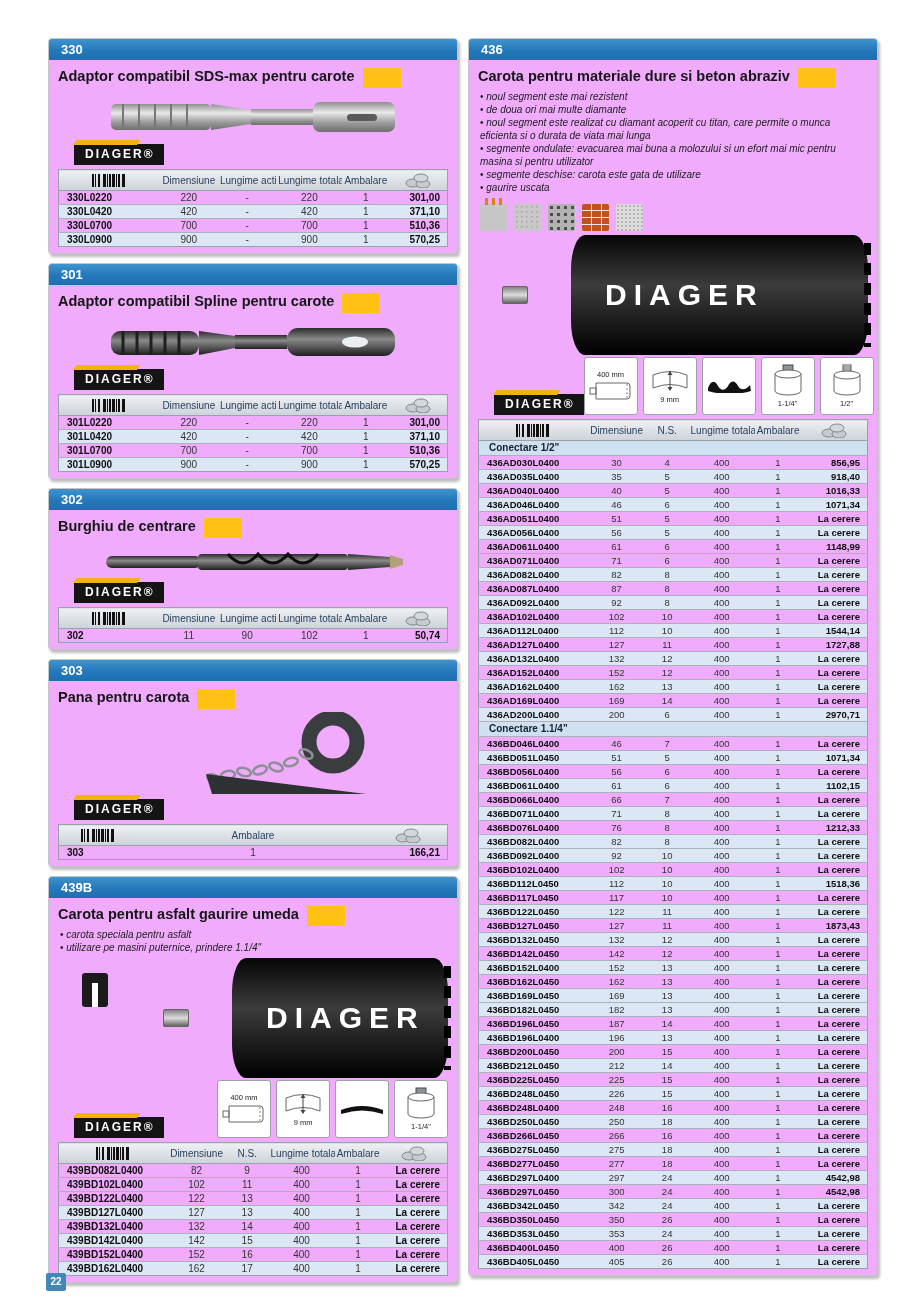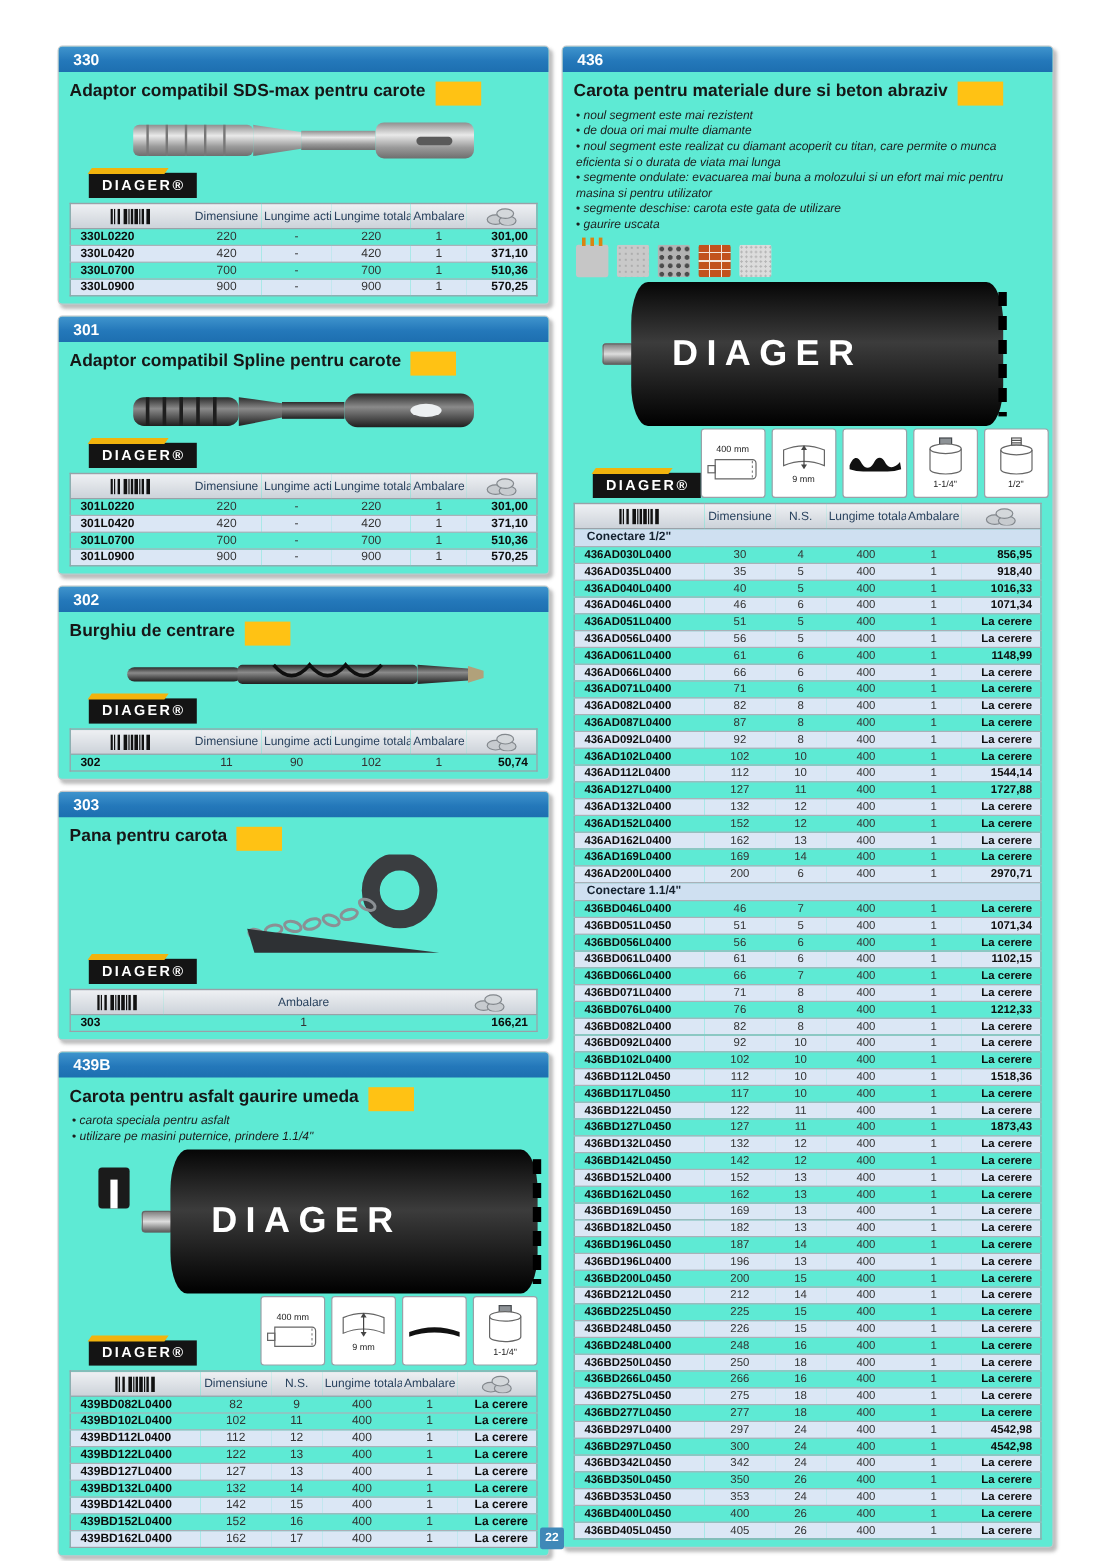--- a/index.html
+++ b/index.html
@@ -1,21 +1,21 @@
 <!DOCTYPE html>
 <html><head>
 <meta charset="utf-8">
 <style>
   html,body{margin:0;padding:0;background:#fff;}
   .page{position:relative;width:920px;height:1301px;background:#fff;
         font-family:"Liberation Sans",sans-serif;color:#111;overflow:hidden;}
   .cols{display:flex;gap:10px;padding:38px 42px 0 48px;align-items:flex-start;}
   .col{width:410px;display:flex;flex-direction:column;gap:9px;}
 
-  .panel{background:#5eead4;border:1px solid #c2c6ca;border-radius:4px;
+  .panel{background:#f0abfc;border:1px solid #c2c6ca;border-radius:4px;
          box-shadow:2px 3px 3px rgba(90,90,90,.4);}
   .bar{height:21px;line-height:21px;padding-left:12px;color:#fff;font-weight:bold;font-size:13px;
        background:linear-gradient(180deg,#3f94cd 0%,#2478ba 55%,#1d6fb0 100%);
        border-radius:3px 3px 0 0;}
   .body{padding:6px 9px 6px 9px;}
   .title-row{display:flex;justify-content:flex-start;align-items:flex-start;margin:2px 0 2px 0;}
   .title-row h2{margin:0;font-size:14.5px;font-weight:bold;color:#161616;}
   .swatch{width:38px;height:20px;background:#ffc214;flex:0 0 auto;margin-left:8px;}
 
   .bullets{margin:1px 0 3px 2px;}
@@ -47,21 +47,21 @@
   .bc-svg{vertical-align:middle;}
 
   
   .img{display:flex;justify-content:center;align-items:center;}
   .img-330,.img-301{height:54px;}
   .img-302{height:42px;}
   .img-303{height:88px;justify-content:flex-end;padding-right:30px;}
   .logo-row{display:flex;justify-content:space-between;align-items:flex-end;margin-top:2px;}
 
   
-  .drum-wrap{display:flex;align-items:center;margin:4px 0 2px 24px;}
+  .drum-wrap{display:flex;align-items:center;margin:4px 0 2px 24px;gap:45px;}
   .drum-conn{width:26px;height:18px;background:linear-gradient(180deg,#777,#ddd,#555);
         border-radius:3px;margin-right:-2px;
         box-shadow:inset 0 0 0 1px #666;}
   .drum{position:relative;height:120px;flex:1;max-width:310px;border-radius:14px/34px;
         background:linear-gradient(180deg,#060606 0%,#3c3c3c 42%,#161616 78%,#000 100%);
         display:flex;align-items:center;}
   .drum-label{color:#fff;font-weight:bold;font-size:30px;letter-spacing:7px;padding-left:34px;}
   .drum-seg{position:absolute;right:-3px;top:8px;bottom:8px;width:7px;
         background:repeating-linear-gradient(180deg,#000 0 12px,transparent 12px 20px);}
   .clip-icon{width:26px;height:34px;background:#1b1b1b;border-radius:3px;position:relative;margin:4px 10px 60px 0;}
@@ -78,21 +78,21 @@
   .mat-brick{background:#c2521d;background-image:
         repeating-linear-gradient(180deg,transparent 0 6px,#f3e6dd 6px 7px),
         repeating-linear-gradient(90deg,transparent 0 9px,#f3e6dd 9px 10px);}
   .mat-granite{background:#dcdcdc;background-image:radial-gradient(#b5b5b5 1px,transparent 1px);background-size:4px 4px;}
 
   
   .spec-row{display:flex;gap:5px;justify-content:flex-end;align-items:flex-end;}
   .spec{width:52px;height:56px;border:1px solid #9aa1a8;border-radius:3px;background:#fff;
         display:flex;flex-direction:column;justify-content:center;align-items:center;gap:1px;position:relative;}
   .spec-label{font-size:7.5px;color:#222;line-height:9px;}
-  .footer{position:absolute;left:0;right:0;bottom:10px;display:flex;justify-content:center;}
+  .footer{position:absolute;left:0;right:0;bottom:10px;display:flex;padding-left:46px;}
   .pageno{background:#3f88b8;color:#fff;font-size:10px;font-weight:bold;min-width:20px;height:18px;
         line-height:18px;text-align:center;border-radius:2px;}
 </style>
 </head>
 <body>
 
 <svg width="0" height="0" style="position:absolute" aria-hidden="true">
   <defs>
     <linearGradient id="metal" x1="0" y1="0" x2="0" y2="1">
       <stop offset="0" stop-color="#8f8f8f"></stop>
@@ -508,28 +508,20 @@
                   <td class="c-price">La cerere</td>
                 </tr>
                 <tr>
                   <td class="c-code">439BD102L0400</td>
                   <td class="c-num">102</td>
                   <td class="c-num">11</td>
                   <td class="c-num">400</td>
                   <td class="c-num">1</td>
                   <td class="c-price">La cerere</td>
                 </tr>
-                <tr class="alt">
-                  <td class="c-code">439BD112L0400</td>
-                  <td class="c-num">112</td>
-                  <td class="c-num">12</td>
-                  <td class="c-num">400</td>
-                  <td class="c-num">1</td>
-                  <td class="c-price">La cerere</td>
-                </tr>
                 <tr>
                   <td class="c-code">439BD122L0400</td>
                   <td class="c-num">122</td>
                   <td class="c-num">13</td>
                   <td class="c-num">400</td>
                   <td class="c-num">1</td>
                   <td class="c-price">La cerere</td>
                 </tr>
                 <tr class="alt">
                   <td class="c-code">439BD127L0400</td>
@@ -719,28 +711,20 @@
                   <td class="c-price">La cerere</td>
                 </tr>
                 <tr>
                   <td class="c-code">436AD061L0400</td>
                   <td class="c-num">61</td>
                   <td class="c-num">6</td>
                   <td class="c-num">400</td>
                   <td class="c-num">1</td>
                   <td class="c-price">1148,99</td>
                 </tr>
-                <tr class="alt">
-                  <td class="c-code">436AD066L0400</td>
-                  <td class="c-num">66</td>
-                  <td class="c-num">6</td>
-                  <td class="c-num">400</td>
-                  <td class="c-num">1</td>
-                  <td class="c-price">La cerere</td>
-                </tr>
                 <tr>
                   <td class="c-code">436AD071L0400</td>
                   <td class="c-num">71</td>
                   <td class="c-num">6</td>
                   <td class="c-num">400</td>
                   <td class="c-num">1</td>
                   <td class="c-price">La cerere</td>
                 </tr>
                 <tr class="alt">
                   <td class="c-code">436AD082L0400</td>

